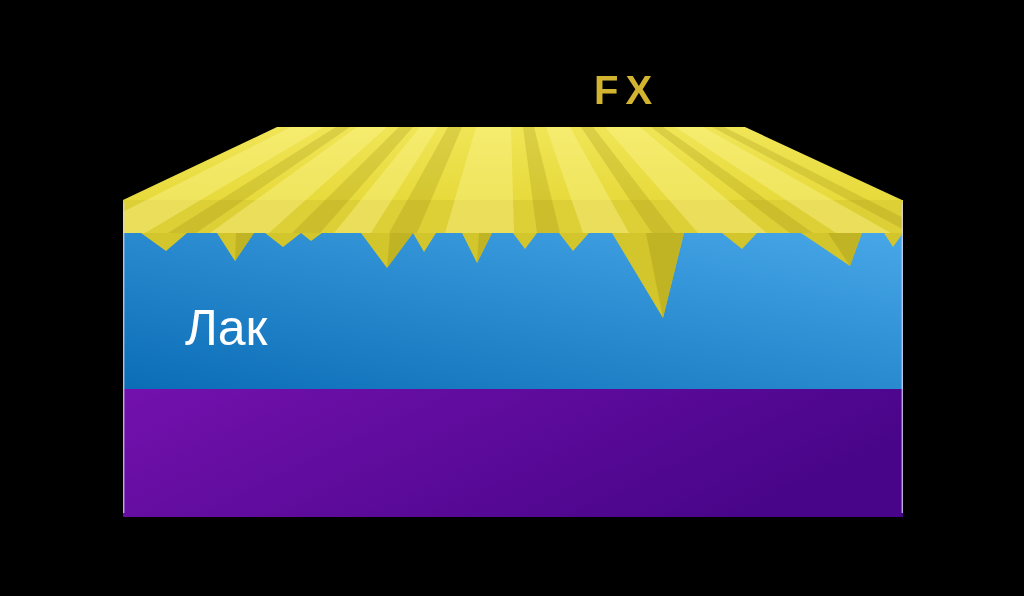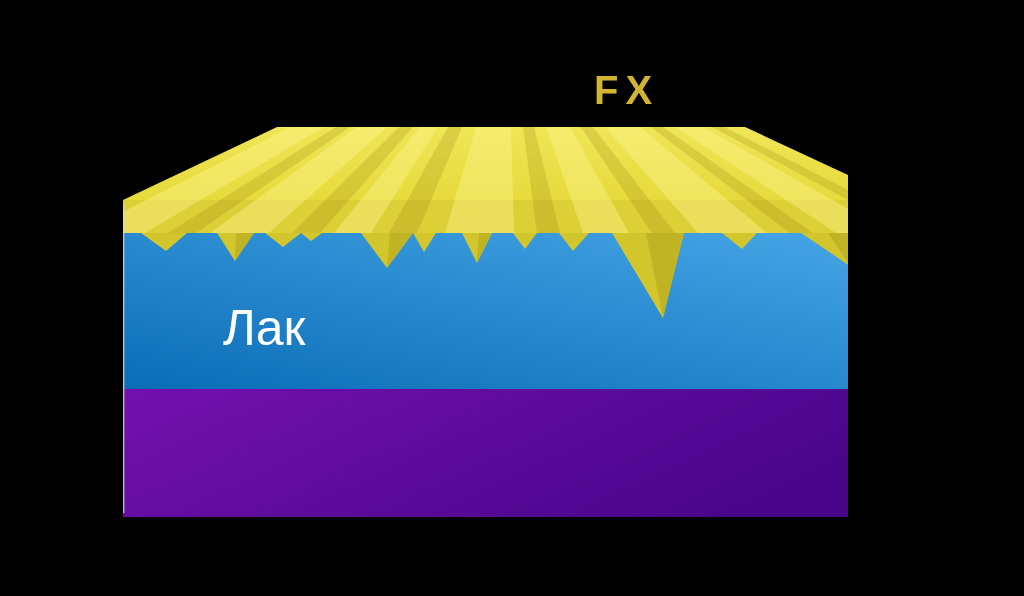--- a/index.html
+++ b/index.html
@@ -1,32 +1,31 @@
 <!DOCTYPE html>
 <html><head>
 <meta charset="utf-8">
 <style>
   html, body { margin: 0; padding: 0; background: #000; }
   #stage {
     position: relative;
-    width: 848px;
+    width: 1024px;
     height: 596px;
     background: #000;
     overflow: hidden;
     font-family: "Liberation Sans", sans-serif;
   }
   #diagram-svg { position: absolute; left: 0; top: 0; }
   .layer-label {
     position: absolute;
     color: #ffffff;
     font-size: 50px;
     font-weight: 400;
     line-height: 1;
     white-space: nowrap;
-    margin-left: 38px;
   }
   .label-lacquer { left: 185px; top: 303px; }
   .label-paint  { left: 185px; top: 426px; }
   .fx-title {
     position: absolute;
     left: 594px; top: 70px;
     color: #d2b431;
     font-size: 40px;
     font-weight: 700;
     letter-spacing: 7px;

